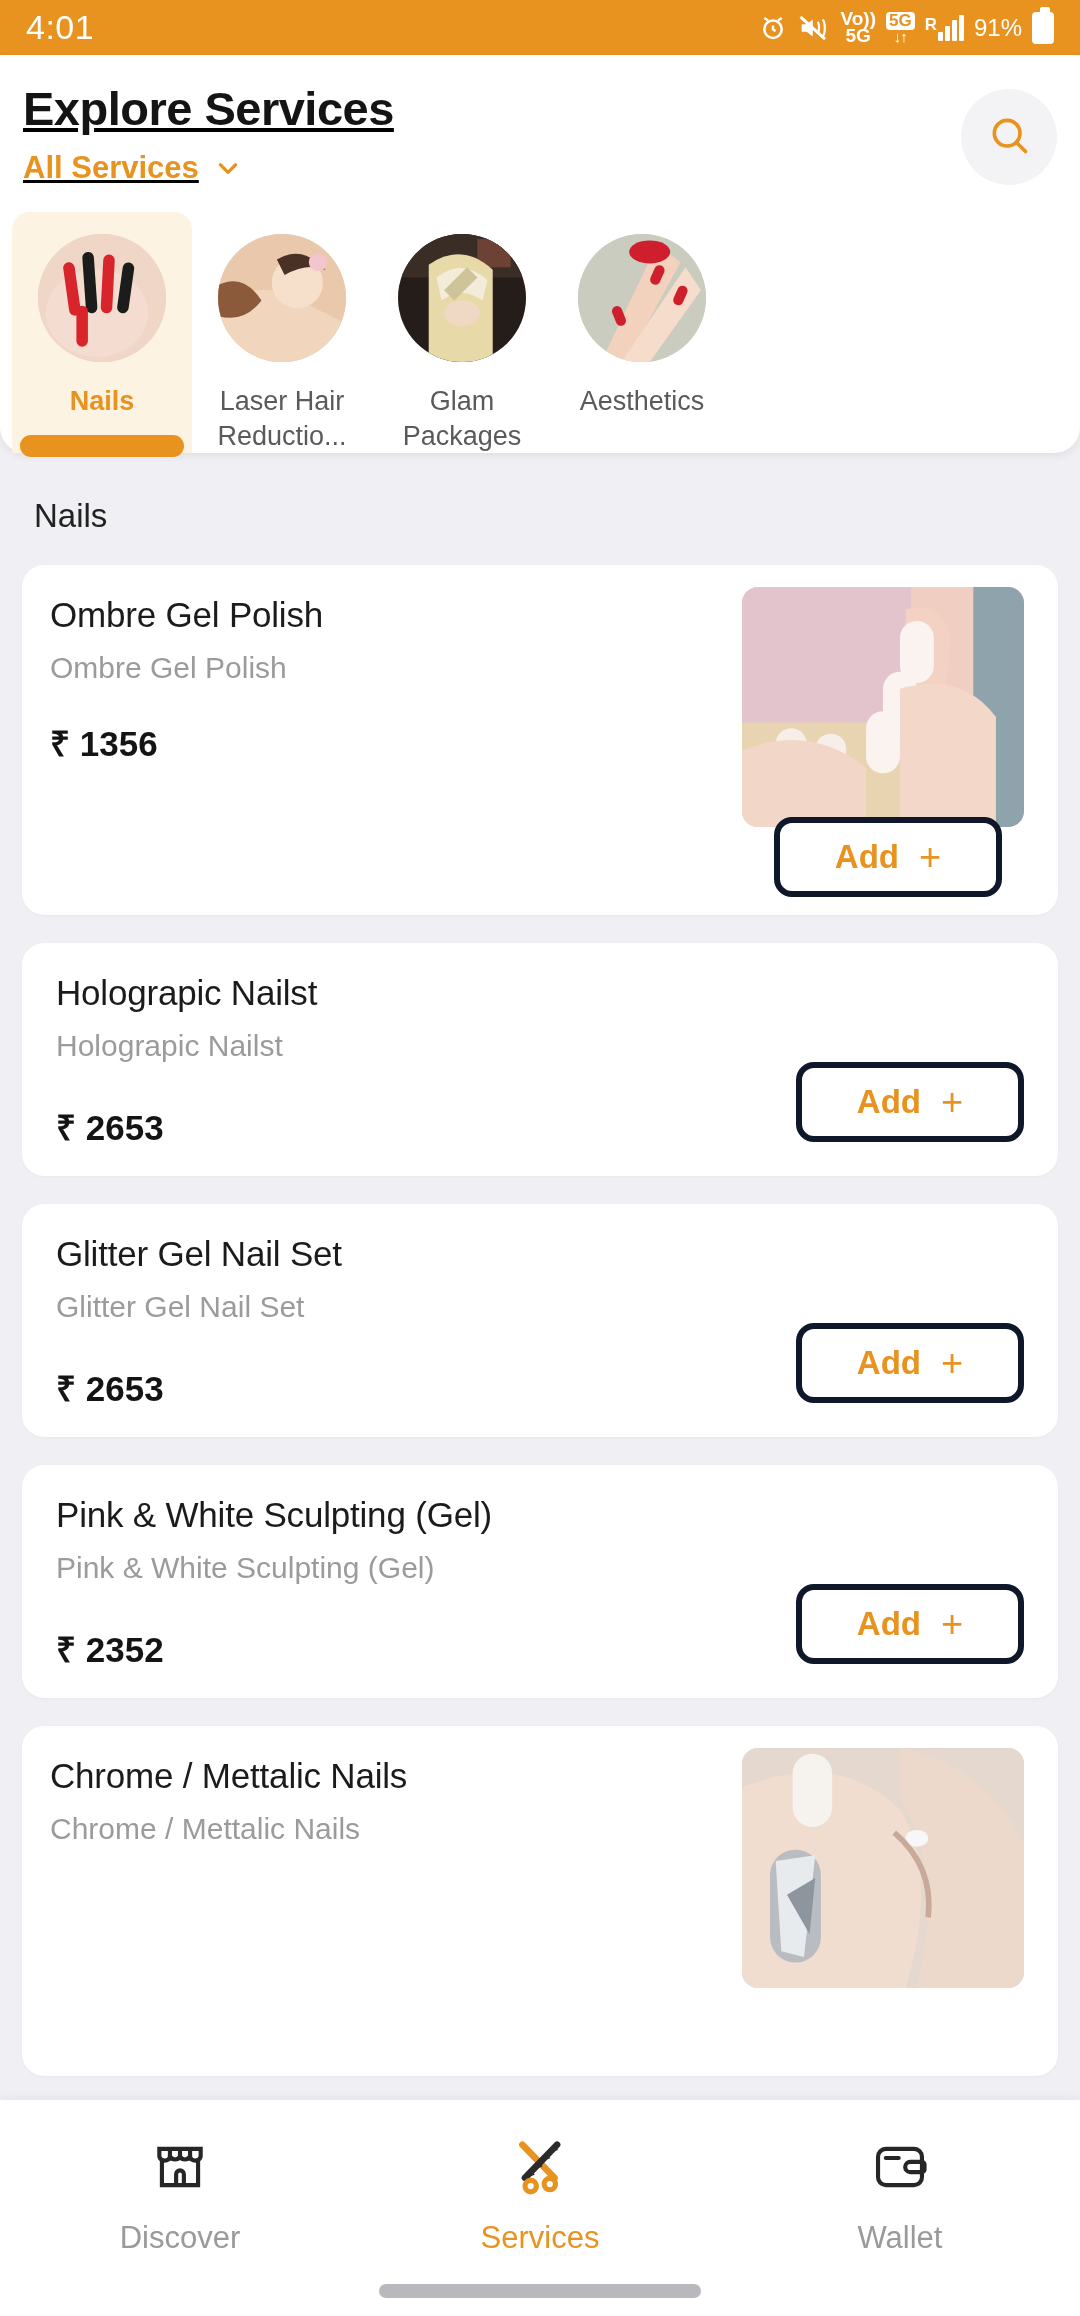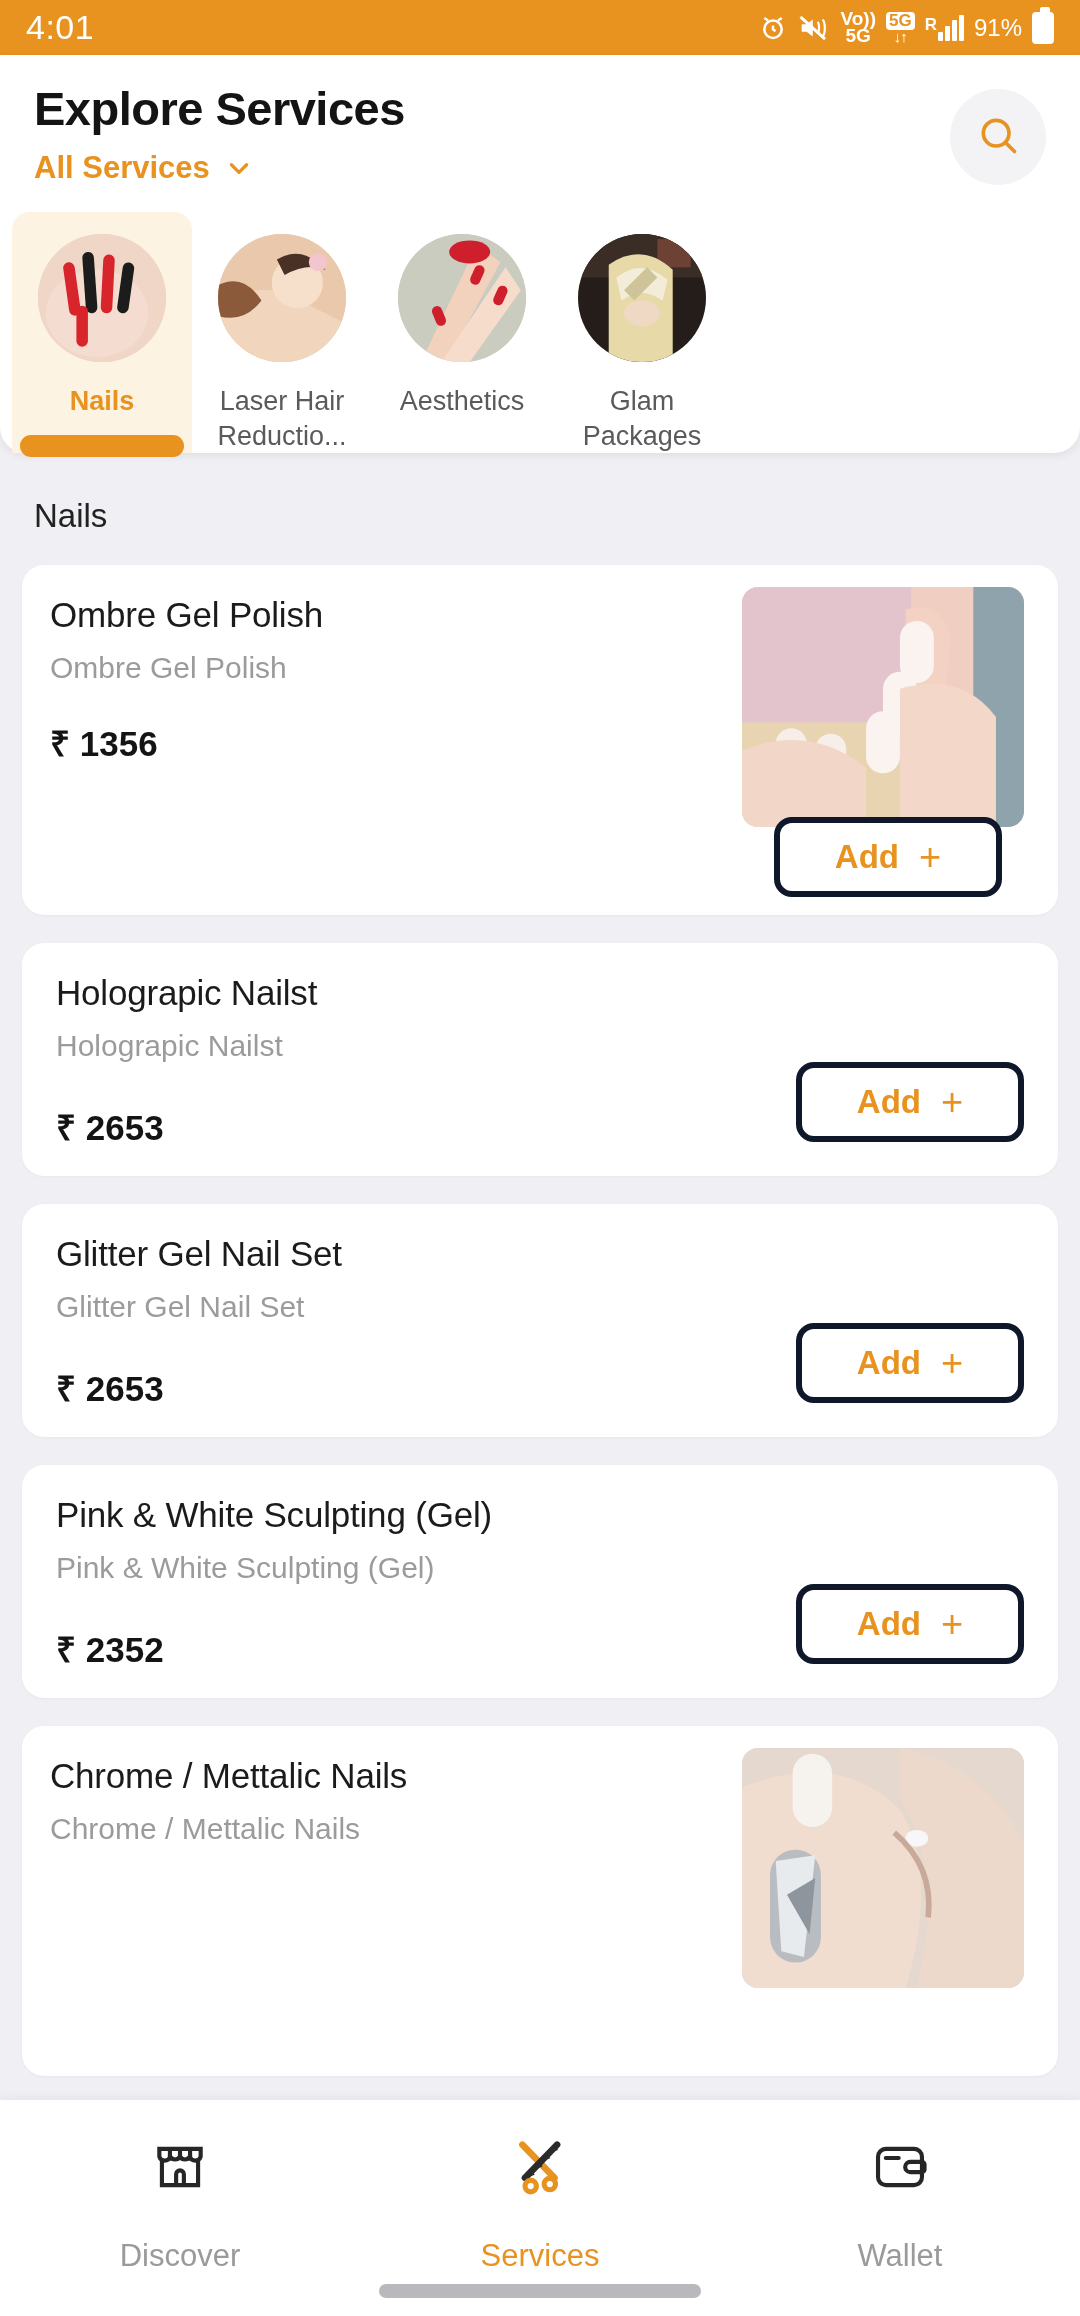--- a/index.html
+++ b/index.html
@@ -36,21 +36,21 @@
           position:relative; background:#fff; }
   .batt:before { content:""; position:absolute; top:-8px; left:5px; width:10px;
                  height:5px; background:#fff; border-radius:2px 2px 0 0; }
 
   
   .header-card {
     background:#fff; border-bottom-left-radius:26px; border-bottom-right-radius:26px;
     padding:26px 0 0 0; box-shadow:0 3px 9px rgba(0,0,0,.07);
     position:relative; z-index:5;
   }
-  .head-top { display:flex; align-items:flex-start; padding:0 34px; }
+  .head-top { display:flex; align-items:flex-start; padding:0 23px;text-decoration:underline; }
   .titles { flex:1; }
   .page-title { font-size:47px; font-weight:700; color:#141414; letter-spacing:-0.5px; }
   .subrow { display:flex; align-items:center; gap:16px; margin-top:14px; }
   .subtitle { font-size:31px; font-weight:700; color:#e8921f; }
   .chev { width:26px; height:26px; }
   .search-btn {
     width:96px; height:96px; border-radius:50%; background:#f3f3f5;
     display:flex; align-items:center; justify-content:center; margin-top:8px;
   }
 
@@ -97,21 +97,21 @@
   .add-right { right:34px; bottom:34px; }
   .add-overlay { right:56px; bottom:18px; }
   .plus { font-size:38px; font-weight:400; line-height:1; }
 
   
   .bottomnav {
     position:absolute; left:0; bottom:0; width:1080px; height:216px; background:#fff;
     box-shadow:0 -2px 10px rgba(0,0,0,.05);
     display:flex; align-items:flex-start; padding-top:36px;
   }
-  .nav-item { flex:1; display:flex; flex-direction:column; align-items:center; gap:36px; }
+  .nav-item { flex:1; display:flex; flex-direction:column; align-items:center; gap:18px; }
   .nav-label { font-size:31px; color:#9a9a9a; }
   .nav-item.active .nav-label { color:#e8921f; }
   .home-ind { position:absolute; left:50%; transform:translateX(-50%); bottom:18px;
               width:322px; height:14px; border-radius:7px; background:#b9b9bd; }
 
   
   .ph { width:100%; height:100%; display:block; }
 </style>
 </head>
 <body>
@@ -210,45 +210,45 @@
             <path d="M0 40 Q20 30 34 52 Q20 70 0 64Z" fill="#8a5a3b"></path>
             <circle cx="78" cy="22" r="7" fill="#f3c6cf"></circle>
           </svg>
         </div>
         <div class="cat-label">Laser Hair Reductio...</div>
       </div>
 
       <div class="cat">
         <div class="cat-img">
           <svg class="ph" viewBox="0 0 100 100" preserveAspectRatio="xMidYMid slice">
+            <rect width="100" height="100" fill="#241d1a"></rect>
+            <rect x="0" y="0" width="100" height="34" fill="#3a2d26"></rect>
+            <rect x="62" y="4" width="26" height="22" fill="#6d4235"></rect>
+            <path d="M24 24 Q50 6 74 28 L74 100 L24 100Z" fill="#e8d9a8"></path>
+            <path d="M30 34 Q50 18 70 36 L66 52 Q50 40 34 52Z" fill="#f3ecd8"></path>
+            <path d="M36 44 L54 26 L62 34 L44 52Z" fill="#cfc39a"></path>
+            <ellipse cx="50" cy="62" rx="14" ry="10" fill="#f0d9c4"></ellipse>
+          </svg>
+        </div>
+        <div class="cat-label">Glam Packages</div>
+      </div>
+
+      <div class="cat">
+        <div class="cat-img">
+          <svg class="ph" viewBox="0 0 100 100" preserveAspectRatio="xMidYMid slice">
             <rect width="100" height="100" fill="#c9ccbf"></rect>
             <path d="M18 100 L62 8 L80 22 L38 100Z" fill="#f2d2bd"></path>
             <path d="M34 100 L84 26 L96 44 L56 100Z" fill="#f6ddcb"></path>
             <ellipse cx="56" cy="14" rx="16" ry="9" fill="#cf1f2d"></ellipse>
             <rect x="58" y="24" width="8" height="16" rx="4" fill="#cf1f2d" transform="rotate(24 62 32)"></rect>
             <rect x="76" y="40" width="8" height="16" rx="4" fill="#cf1f2d" transform="rotate(24 80 48)"></rect>
             <rect x="28" y="56" width="8" height="16" rx="4" fill="#cf1f2d" transform="rotate(-22 32 64)"></rect>
           </svg>
         </div>
         <div class="cat-label">Aesthetics</div>
-      </div>
-
-      <div class="cat">
-        <div class="cat-img">
-          <svg class="ph" viewBox="0 0 100 100" preserveAspectRatio="xMidYMid slice">
-            <rect width="100" height="100" fill="#241d1a"></rect>
-            <rect x="0" y="0" width="100" height="34" fill="#3a2d26"></rect>
-            <rect x="62" y="4" width="26" height="22" fill="#6d4235"></rect>
-            <path d="M24 24 Q50 6 74 28 L74 100 L24 100Z" fill="#e8d9a8"></path>
-            <path d="M30 34 Q50 18 70 36 L66 52 Q50 40 34 52Z" fill="#f3ecd8"></path>
-            <path d="M36 44 L54 26 L62 34 L44 52Z" fill="#cfc39a"></path>
-            <ellipse cx="50" cy="62" rx="14" ry="10" fill="#f0d9c4"></ellipse>
-          </svg>
-        </div>
-        <div class="cat-label">Glam Packages</div>
       </div>
 
     </div>
   </div>
 
   <div class="section-title">Nails</div>
 
   <div class="list">
 
     <div class="card with-img">

